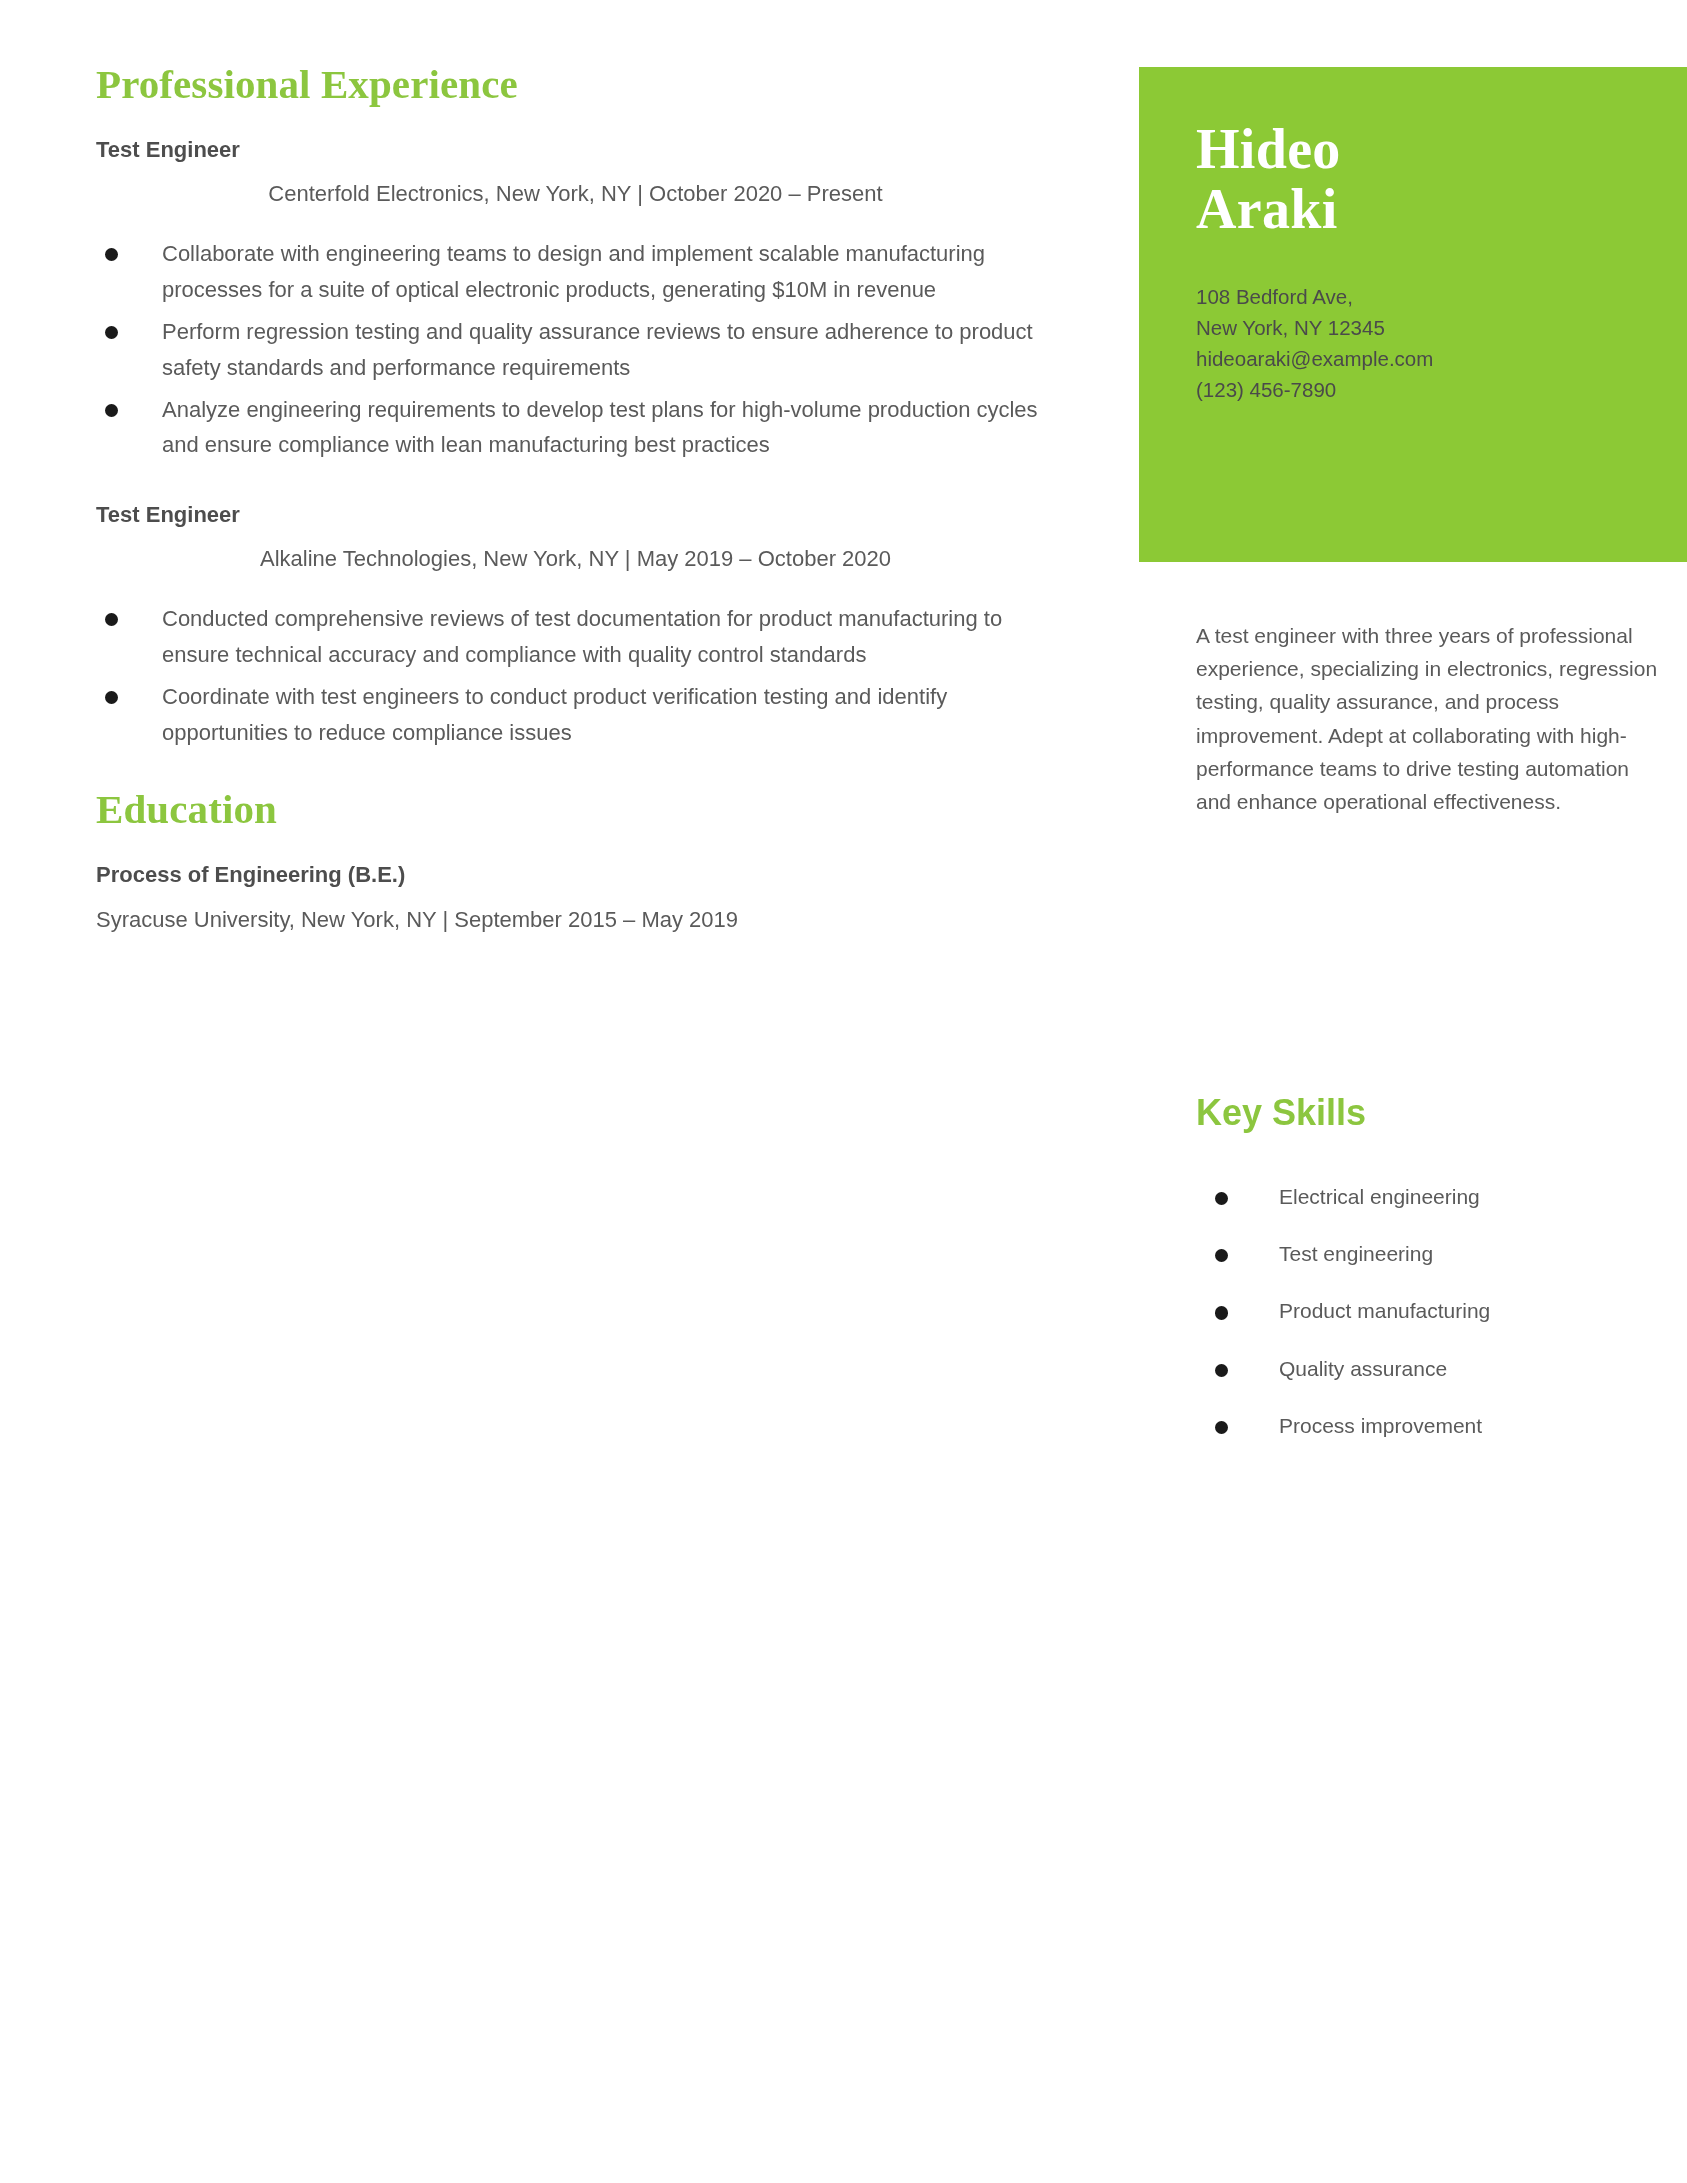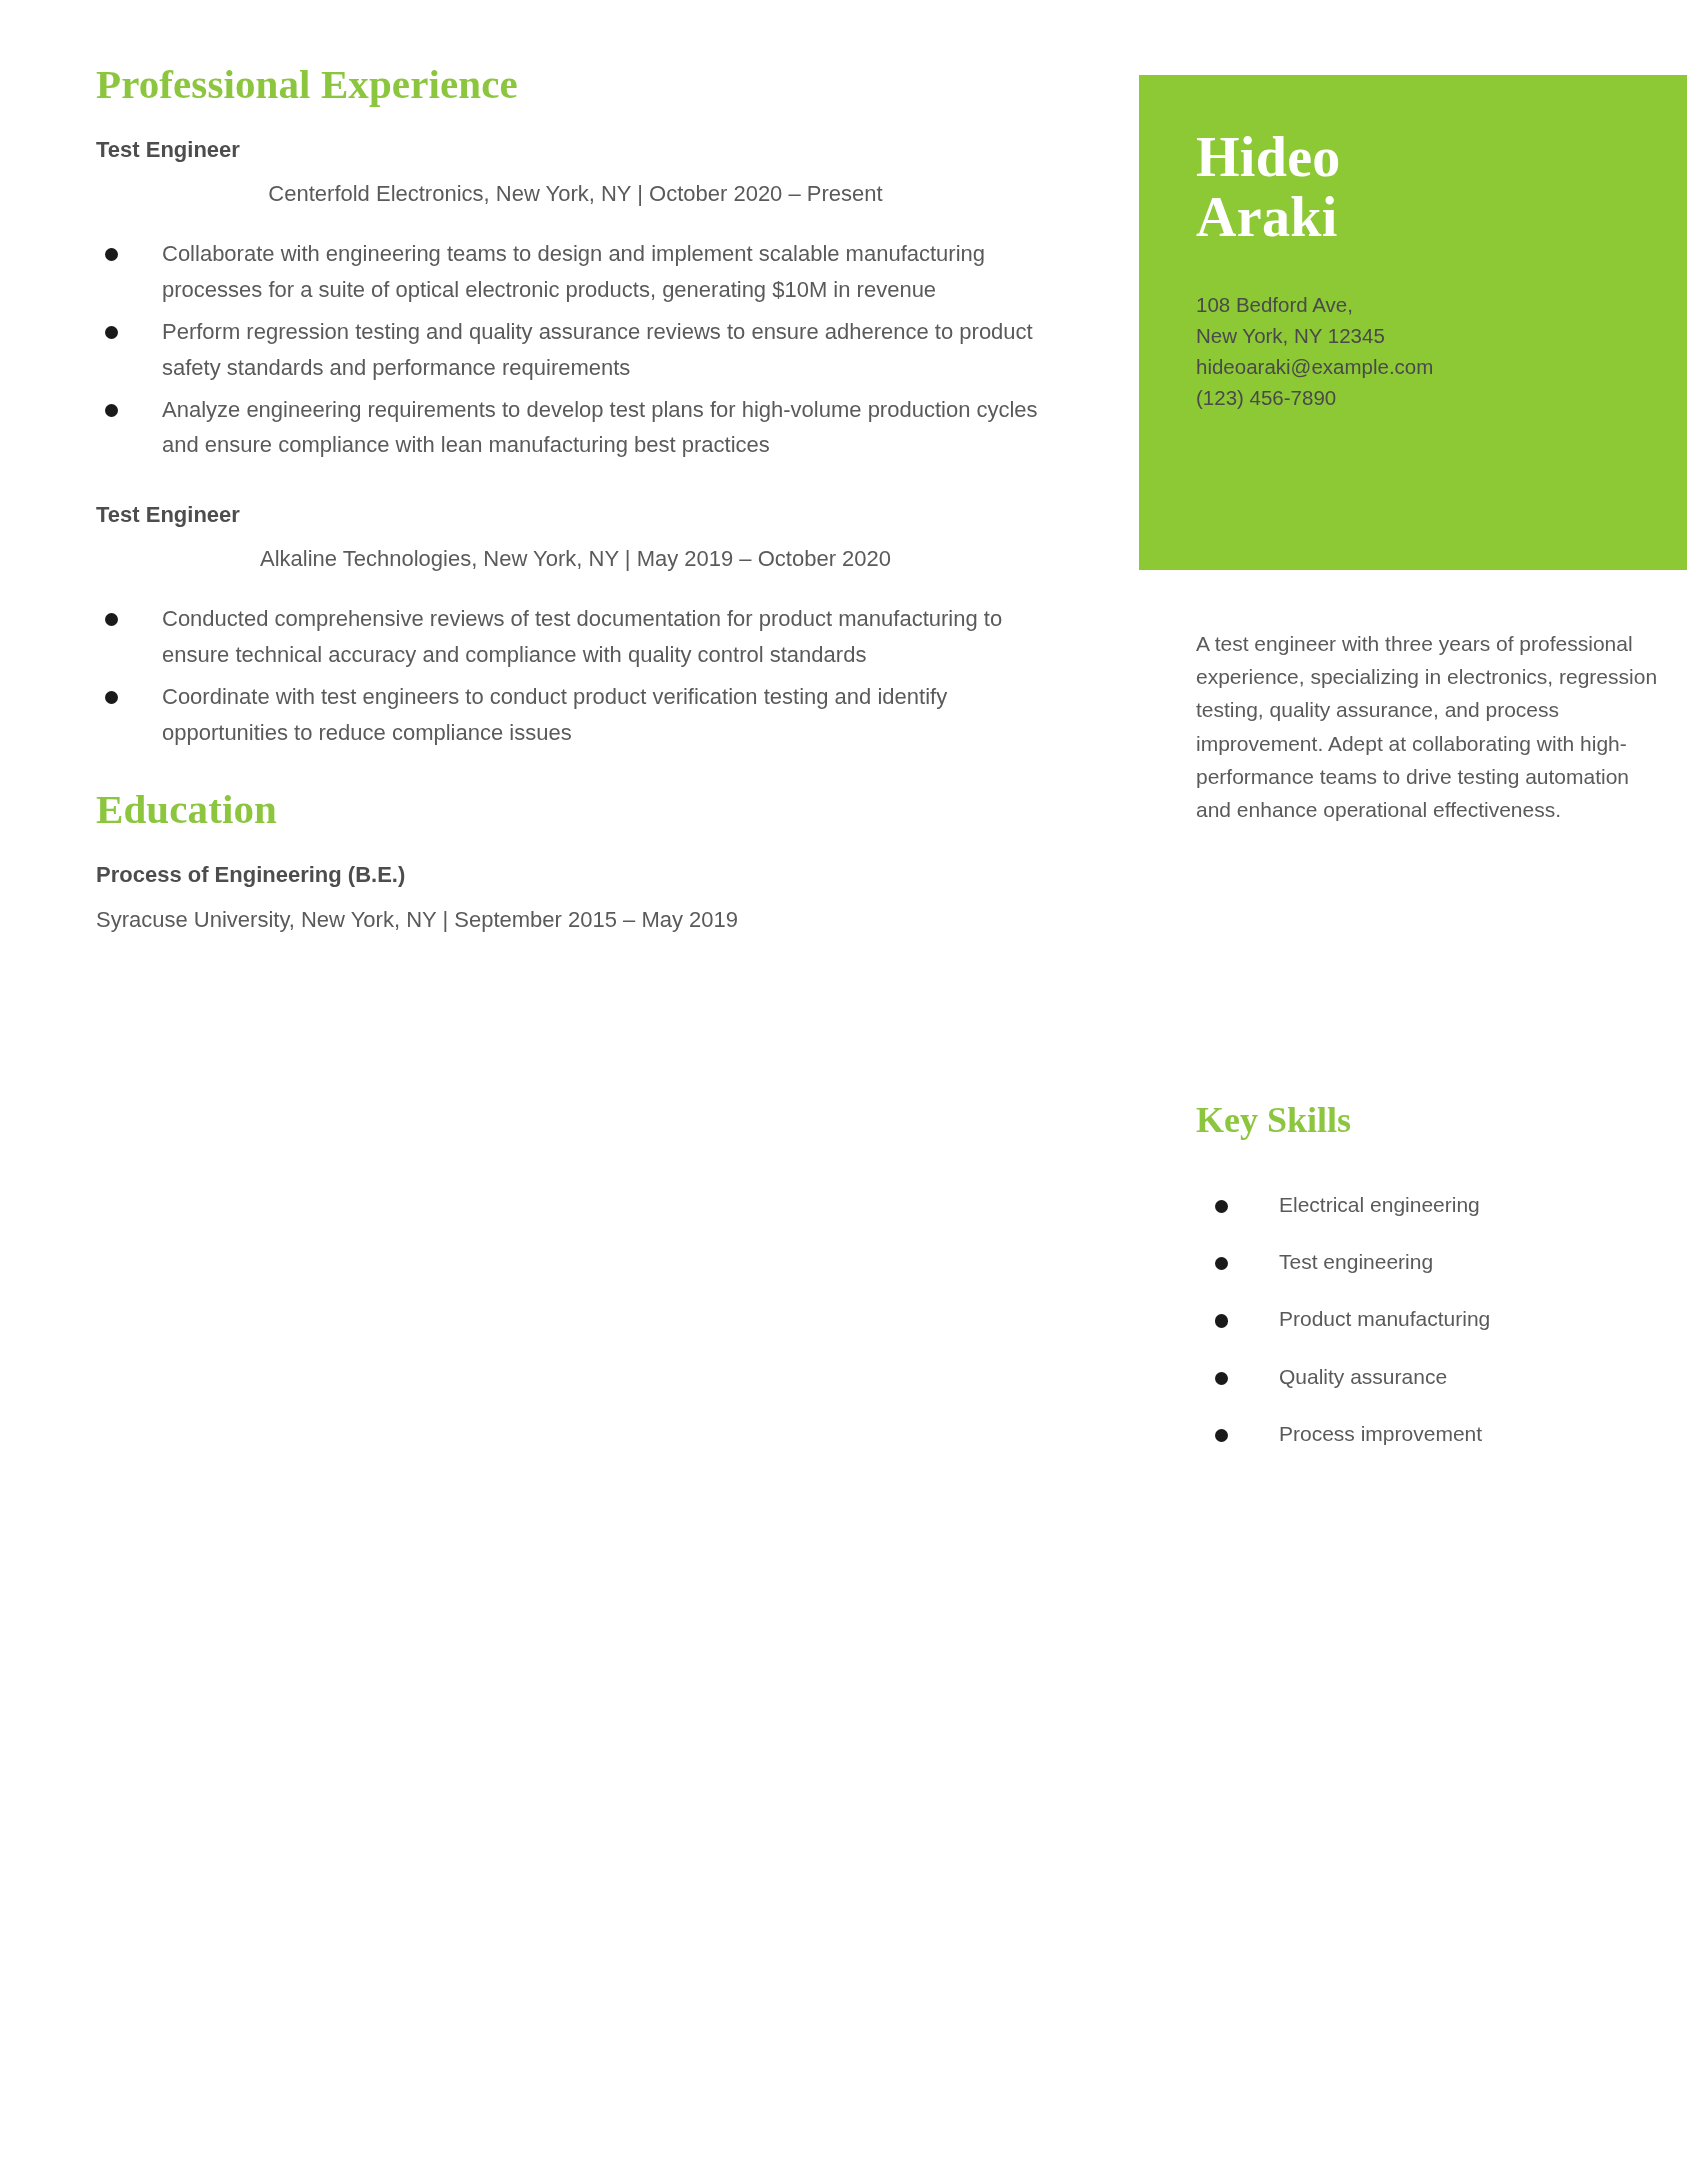--- a/index.html
+++ b/index.html
@@ -100,21 +100,21 @@
     font-size: 22px;
     line-height: 1.3;
     color: #5A5A5A;
     margin: 0;
   }
 
   
   .side-col {
     position: absolute;
     left: 1139px;
-    top: 12px;
+    top: 4px;
     width: 548px;
     height: 1631px;
   }
 
   .name-card {
     position: absolute;
     left: 0;
     top: 63px;
     width: 548px;
     height: 495px;
@@ -150,21 +150,21 @@
     width: 463px;
     font-size: 21px;
     line-height: 1.58;
     color: #5A5A5A;
   }
 
   .skills-heading {
     position: absolute;
     left: 57px;
     top: 1090px;
-    font-family: Liberation Serif, serif;
+    font-family: Liberation Sans, sans-serif;
     font-weight: bold;
     font-size: 36px;
     line-height: 1.05;
     color: #8CC63F;
     margin: 0;
   }
 
   ul.skills {
     position: absolute;
     left: 57px;

